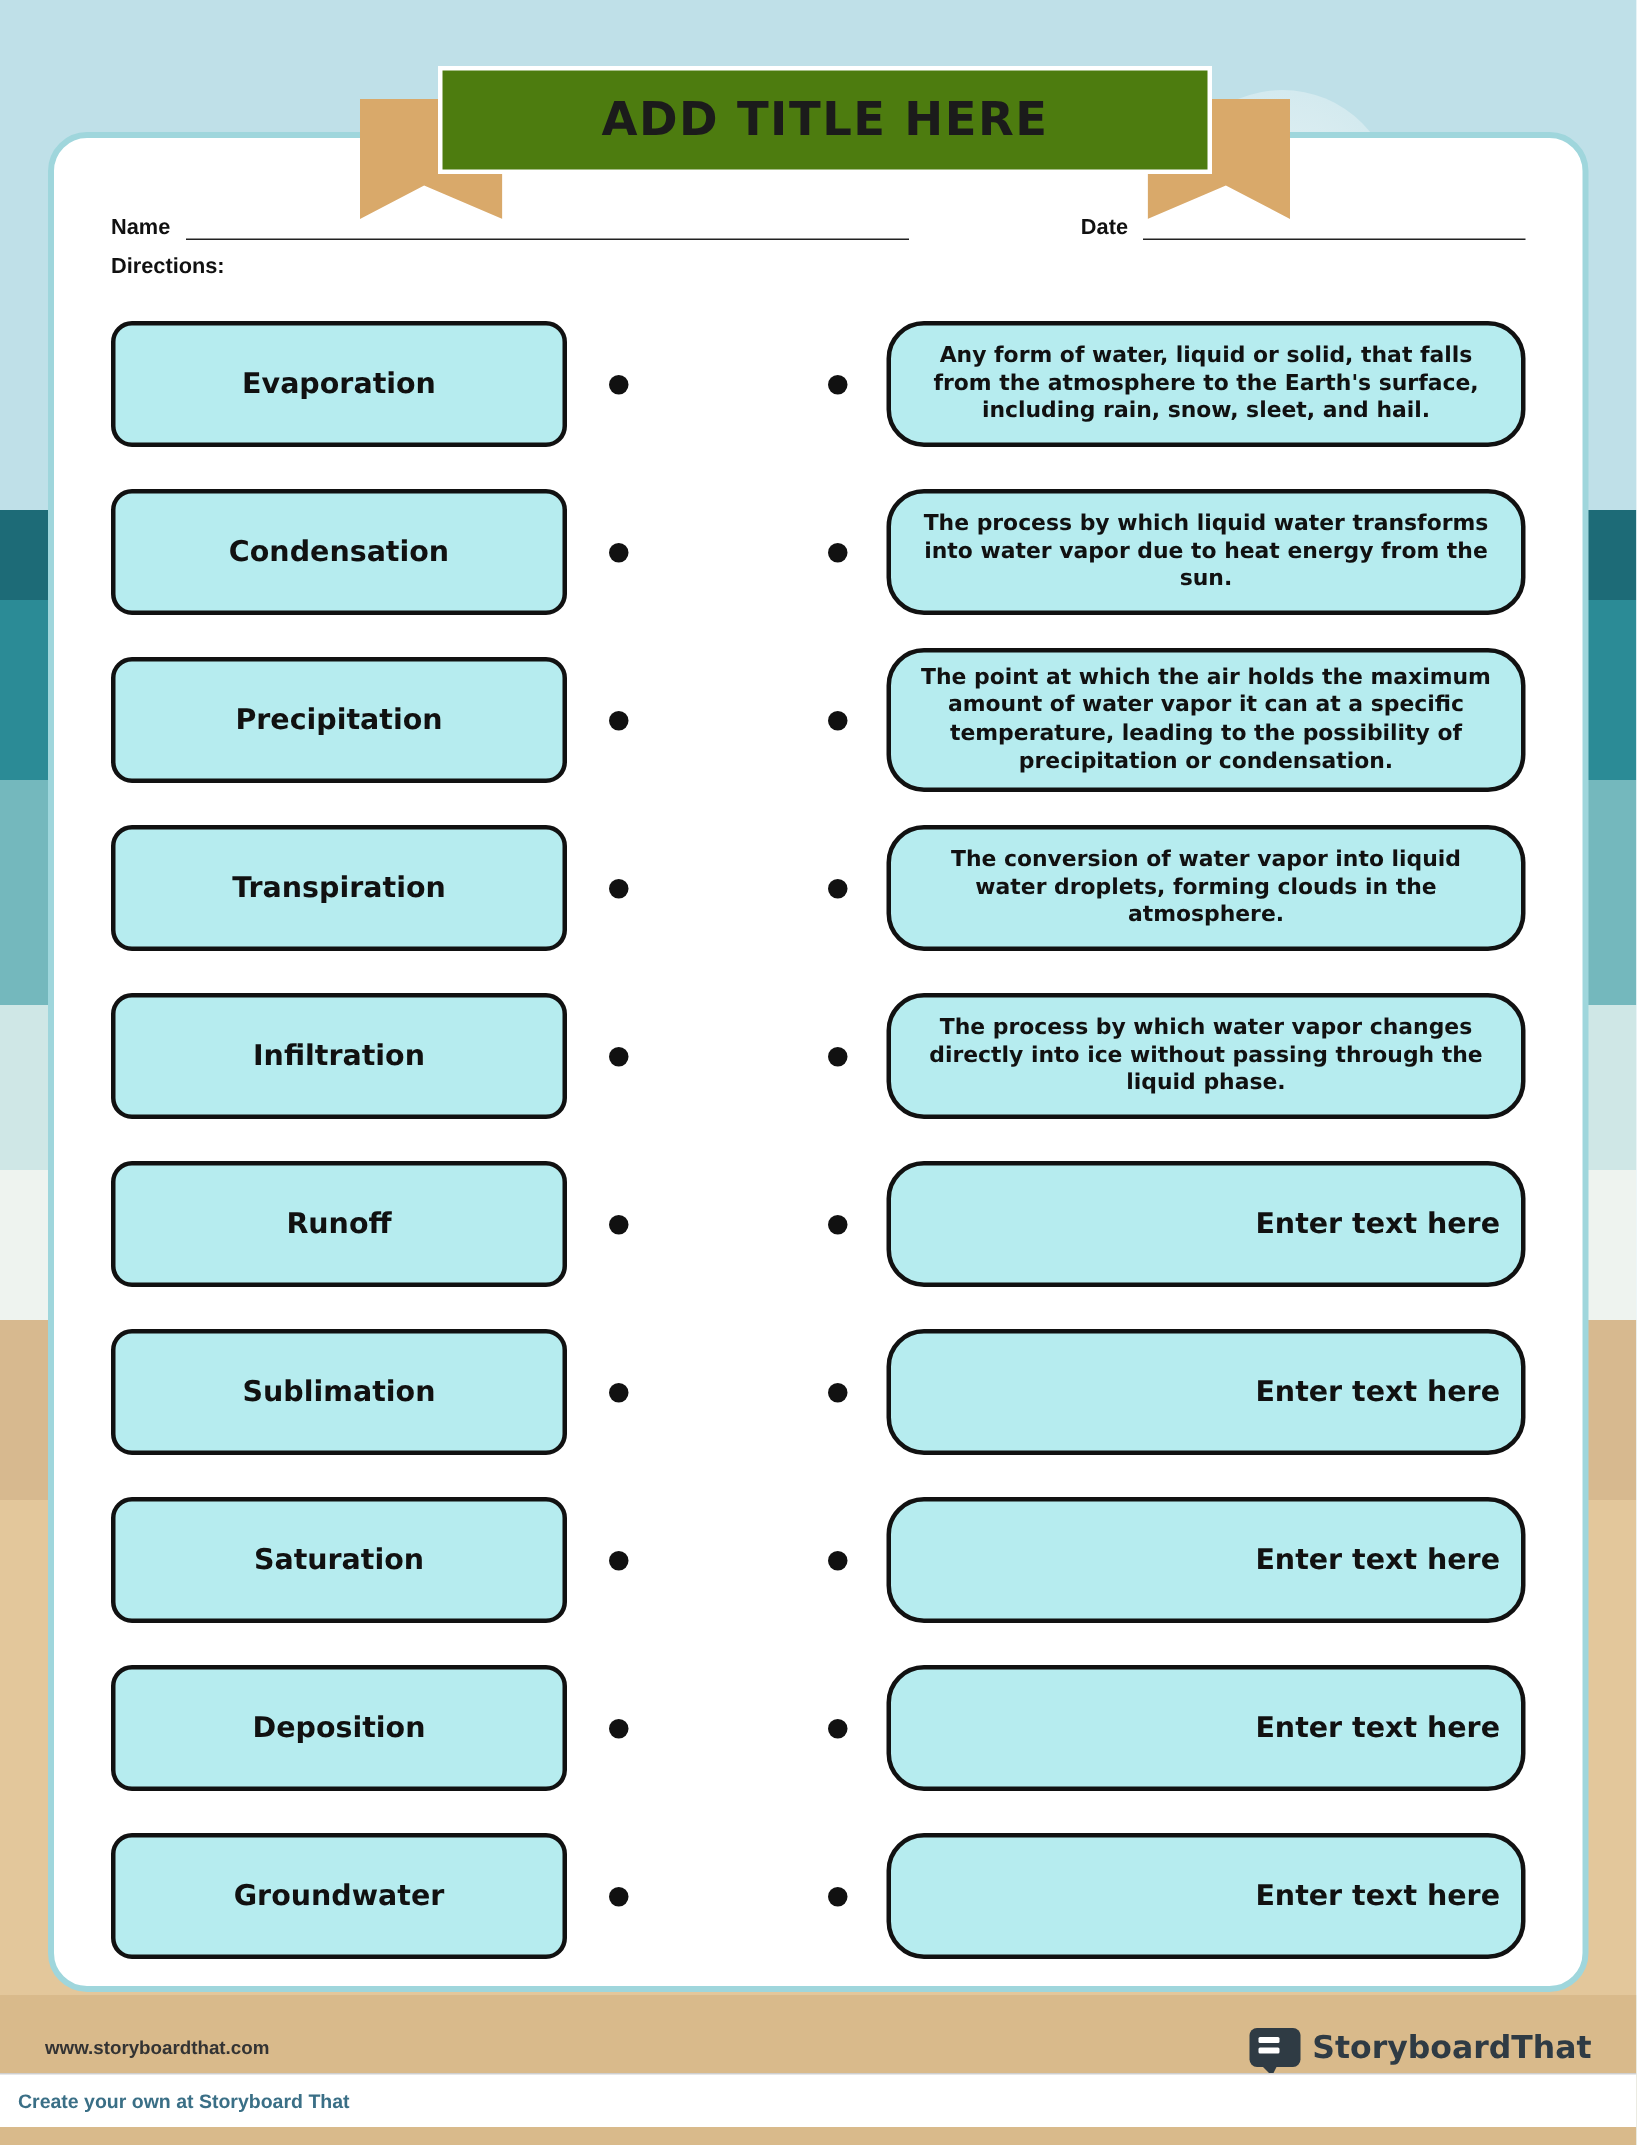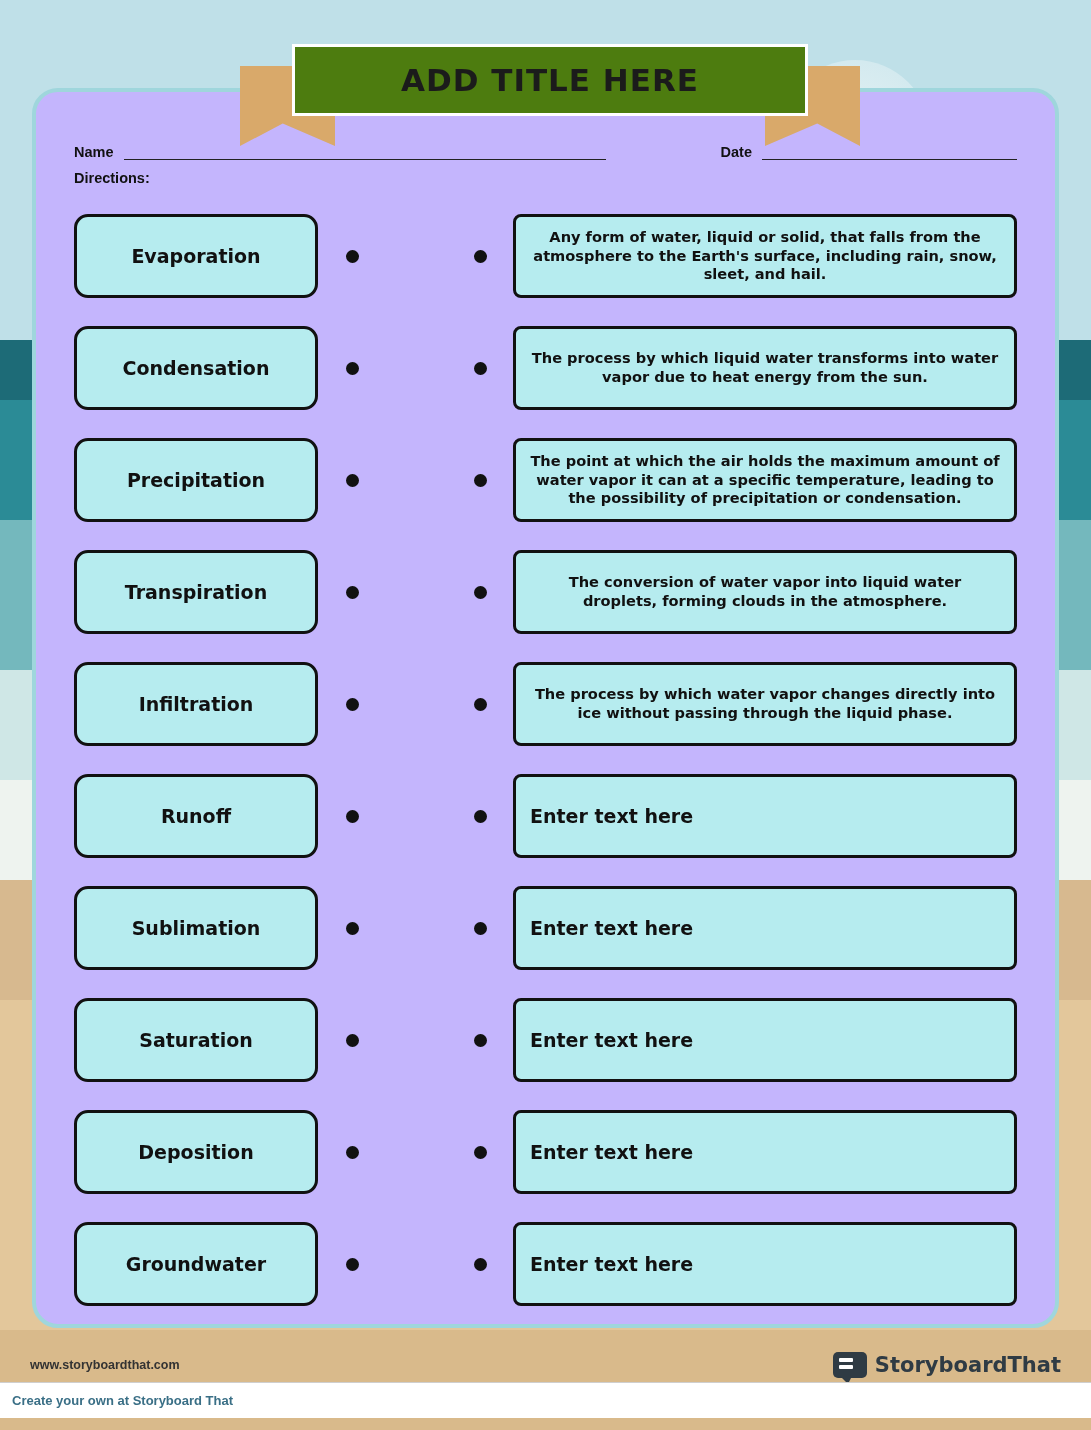--- a/index.html
+++ b/index.html
@@ -56,21 +56,21 @@
     position: absolute; left: 780px; top: 60px; width: 150px; height: 150px;
     border-radius: 50%;
     background: radial-gradient(circle, #ffffff 0%, #e9f4f6 60%, #d8ecf1 100%);
     opacity: .55;
   }
   
   .sheet {
     position: absolute;
     left: 32px; top: 88px;
     width: 1027px; height: 1240px;
-    background: #c4b5fd;
+    background: #ffffff;
     border: 4px solid #9fd6dc;
     border-radius: 26px;
     padding: 30px 38px 10px 38px;
   }
   
   .ribbon-wrap {
     position: absolute; left: 240px; top: 44px; width: 620px; height: 90px;
     z-index: 5;
   }
   .ribbon-tail-l, .ribbon-tail-r {
@@ -108,45 +108,45 @@
     margin-top: 10px;
     font-size: 14.5px; font-weight: bold; color: #111;
   }
   
   .rows { margin-top: 14px; }
   .match-row {
     display: flex; align-items: center;
     height: 112px;
   }
   .term-box {
-    width: 244px; min-height: 84px;
+    width: 304px; min-height: 84px;
     background: #b6ecef;
     border: 3px solid #111;
     border-radius: 14px;
     display: flex; align-items: center; justify-content: center;
     text-align: center;
     padding: 6px 12px;
   }
   .term-text {
     font-family: "DejaVu Sans", sans-serif;
     font-weight: bold; font-size: 19px; color: #111;
   }
   .dot {
     width: 13px; height: 13px; border-radius: 50%;
     background: #111;
   }
   .dot-left-pad { margin-left: 28px; }
   .gap-mid { flex: 1; }
   .dot-right { margin-right: 26px; }
   .def-box {
-    width: 504px; min-height: 84px;
+    width: 426px; min-height: 84px;
     background: #b6ecef;
     border: 3px solid #111;
-    border-radius: 8px;
-    display: flex; align-items: center; justify-content: flex-start;
+    border-radius: 25px;
+    display: flex; align-items: center; justify-content: flex-end;
     text-align: center;
     padding: 8px 14px;
   }
   .def-text {
     font-family: "DejaVu Sans", sans-serif;
     font-weight: bold; font-size: 14.6px; line-height: 1.28; color: #111;
   }
   .def-text.placeholder { font-size: 19px; }
   
   .footer {

